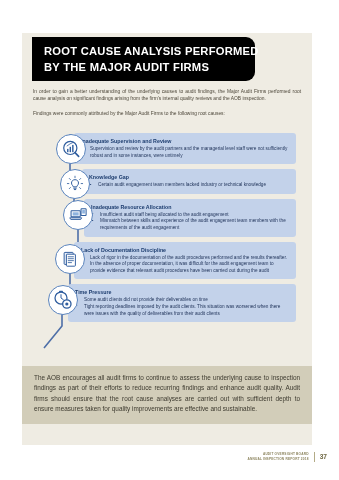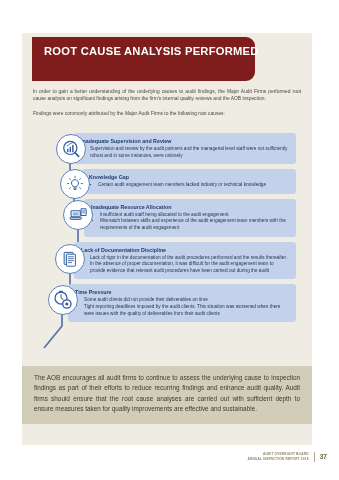--- a/index.html
+++ b/index.html
@@ -21,21 +21,21 @@
     left: 22px; top: 33px;
     width: 290px; height: 412px;
     background: #efece3;
   }
 
   
   #titlebar {
     position: absolute;
     left: 32px; top: 37px;
     width: 223px; height: 44px;
-    background: #7f1d1d;
+    background: #000000;
     border-radius: 0 9px 9px 0;
     padding: 7px 0 0 12px;
   }
   .title-line {
     color: #ffffff;
     font-size: 11.2px;
     font-weight: bold;
     letter-spacing: .25px;
     line-height: 15.5px;
     white-space: nowrap;
@@ -144,20 +144,21 @@
 </style>
 </head>
 <body>
 
 <div id="page">
 
   <div id="panel"></div>
 
   <div id="titlebar">
     <div class="title-line">ROOT CAUSE ANALYSIS PERFORMED</div>
+    <div class="title-line">BY THE MAJOR AUDIT FIRMS</div>
   </div>
 
   <div id="intro">
     <p class="intro-p">In order to gain a better understanding of the underlying causes to audit findings, the Major Audit Firms performed root cause analysis on significant findings arising from the firm's internal quality reviews and the AOB inspection.</p>
     <p class="intro-p">Findings were commonly attributed by the Major Audit Firms to the following root causes:</p>
   </div>
 
   <svg id="spine" viewBox="0 0 90 235">
     <path d="M48 4 L48 42 L52 48 L52 80 L56 86 L56 118 L48 126 L48 160 L40 170 L40 196 L22 218" stroke="#4e6fa8" stroke-width="1.6" fill="none" stroke-linejoin="round"></path>
   </svg>

